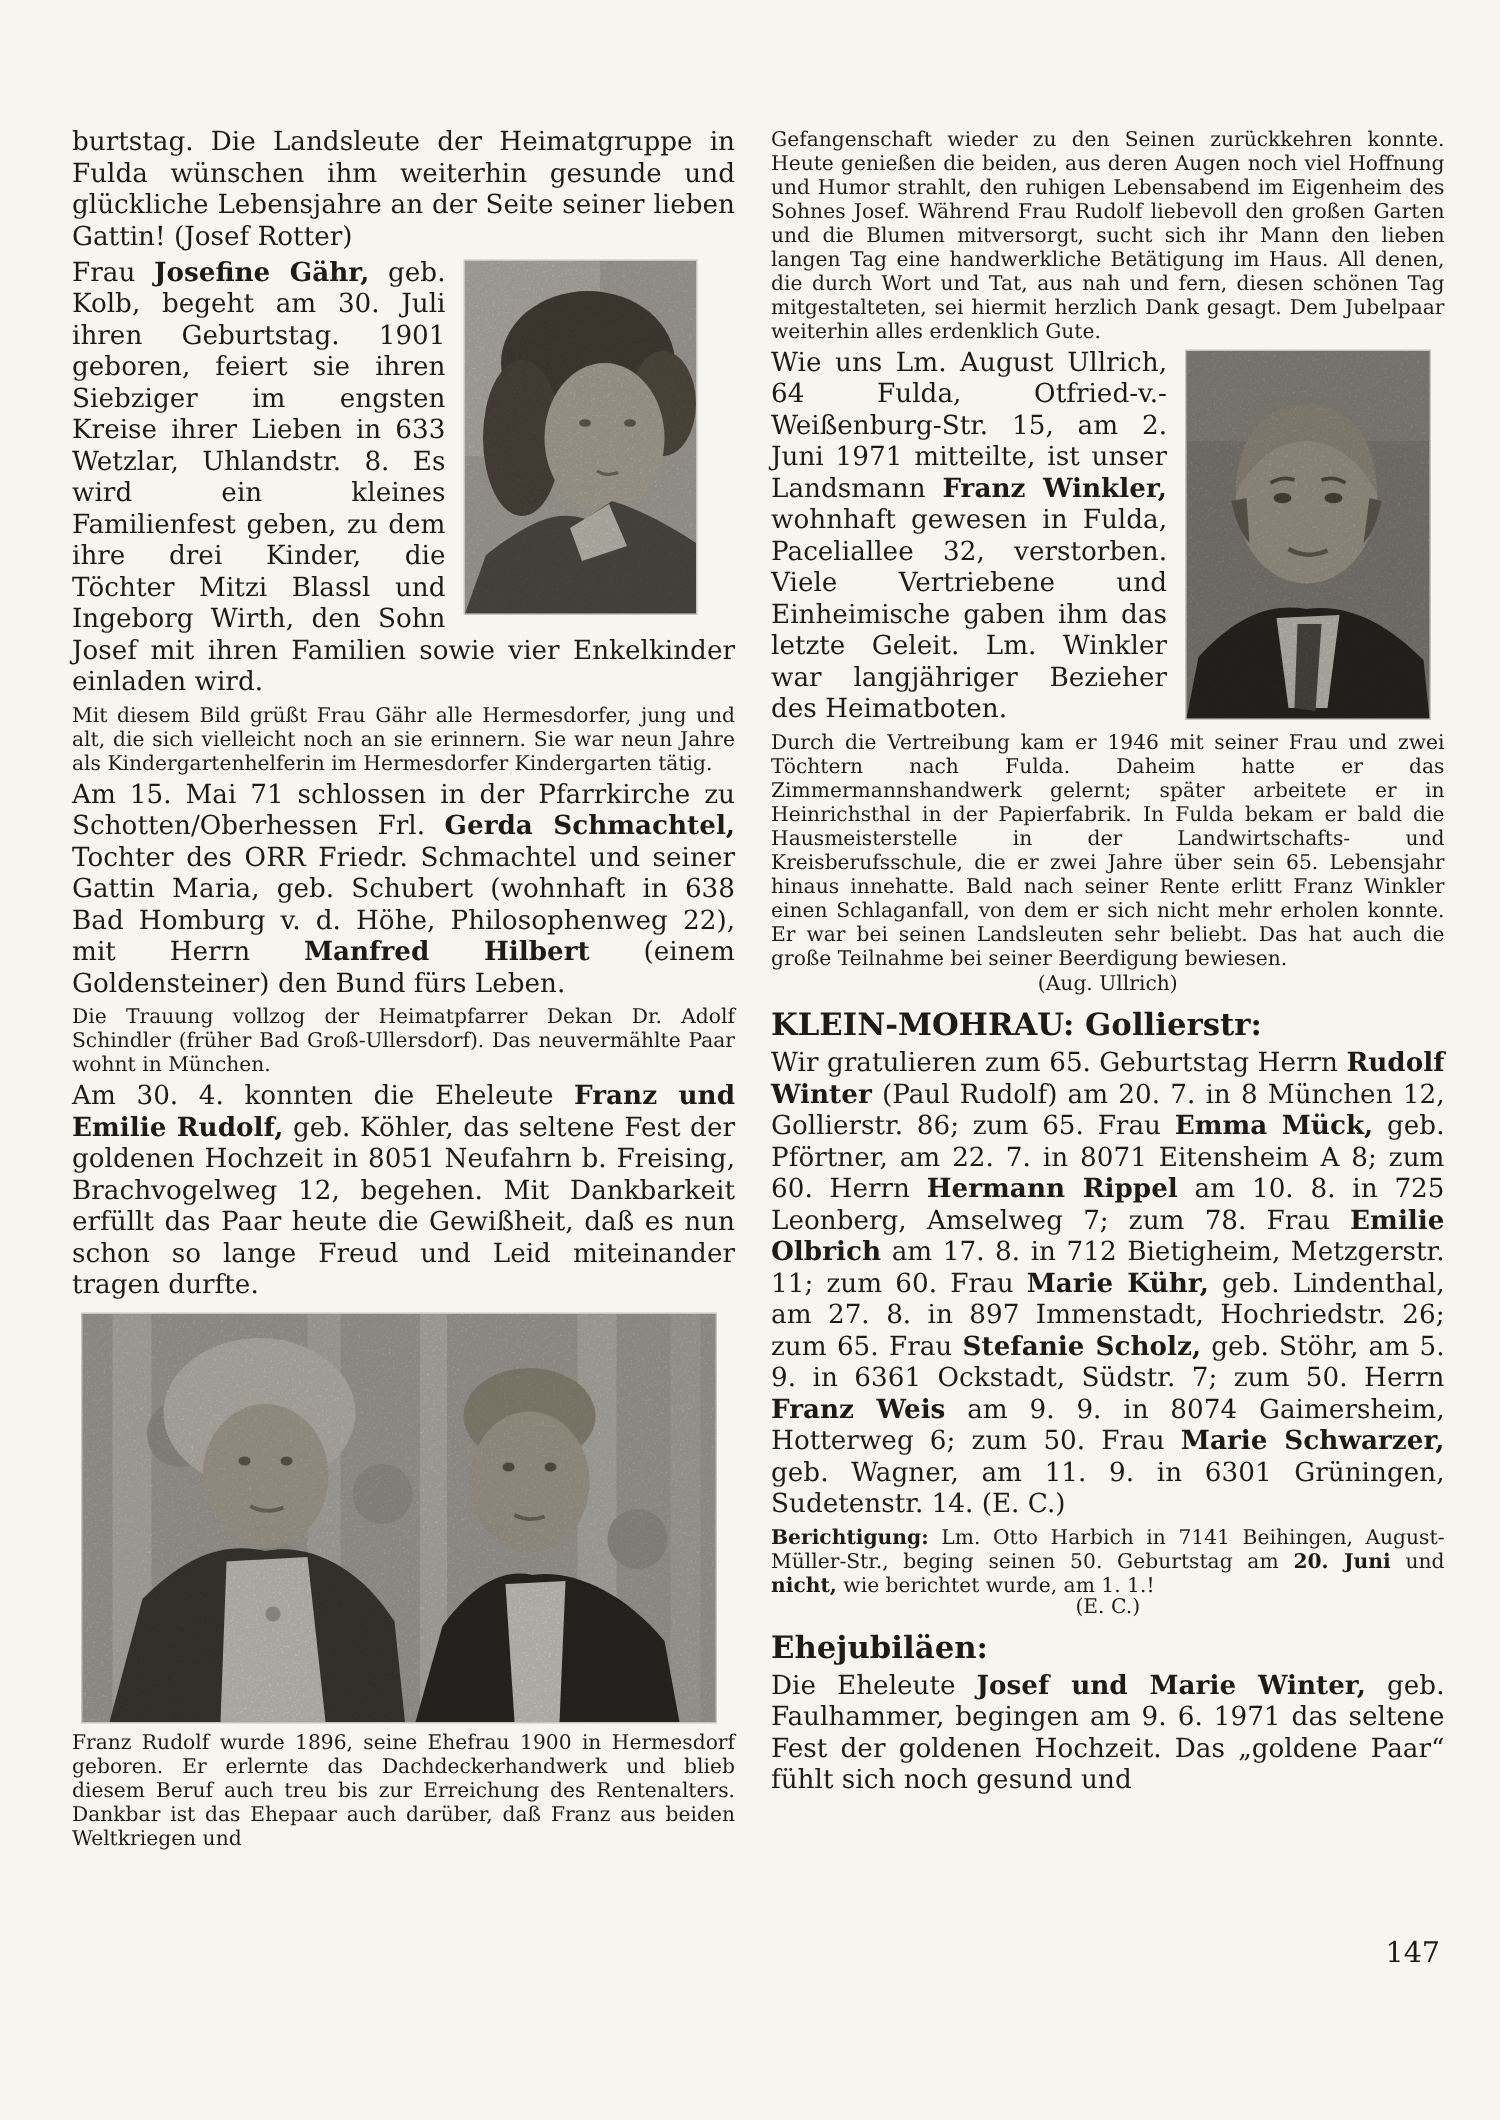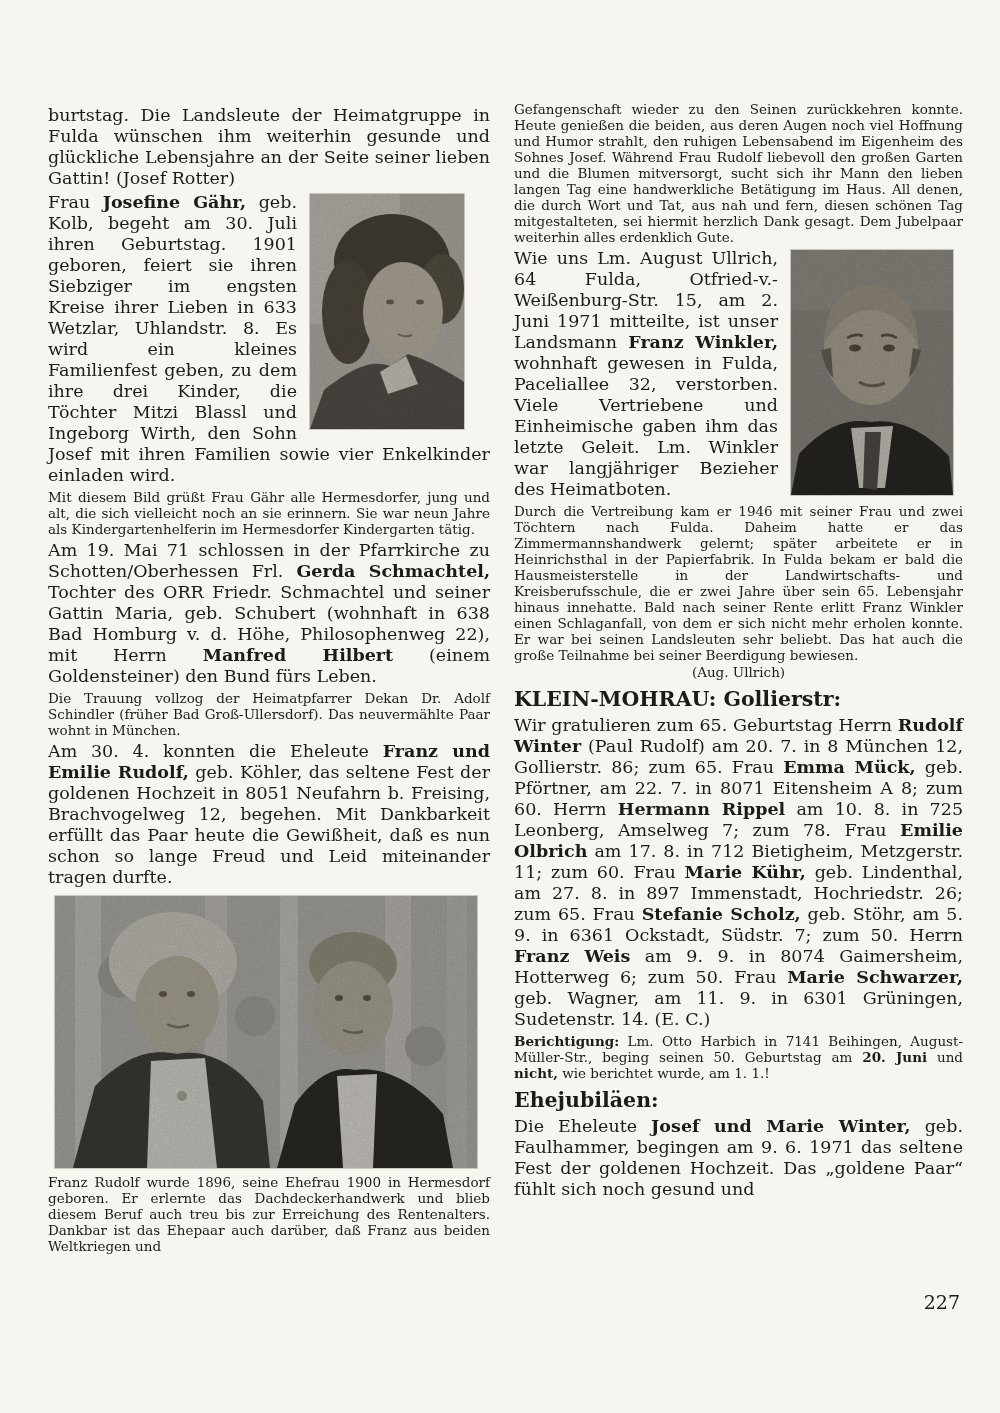--- a/index.html
+++ b/index.html
@@ -2,22 +2,22 @@
 <html><head>
 <meta charset="utf-8">
 <style>
   html,body{margin:0;padding:0;}
   body{background:#efede8;}
   .page{
     position:relative;width:1000px;height:1413px;background:#f7f5f0;
     font-family:"DejaVu Serif","Liberation Serif",serif;color:#1c1b19;overflow:hidden;
   }
   .col{position:absolute;top:85px;}
-  .col-left{left:48px;width:442px;margin-top:20px;}
-  .col-right{left:514px;width:449px;margin-top:16px;}
+  .col-left{left:48px;width:442px;}
+  .col-right{left:514px;width:449px;}
   p{margin:0 0 3px 0;}
   .body{font-size:17.5px;line-height:21px;text-align:justify;}
   .small{font-size:13.5px;line-height:16px;text-align:justify;}
   .sig{text-align:center;margin-top:-2px;}
   h2{
     font-family:"DejaVu Serif","Liberation Serif",serif;
     font-size:20.5px;line-height:25px;font-weight:bold;margin:7px 0 3px 0;
   }
   b{font-weight:bold;}
   .wrapblock{overflow:visible;}
@@ -61,21 +61,21 @@
           <path d="M0,235 L14,196 C45,172 62,166 80,172 L98,160 C125,168 154,188 154,188 L154,235 Z" fill="#56514a"></path>
           <polygon points="70,178 96,162 108,190 78,200" fill="#d4d0c6"></polygon>
           <rect width="154" height="235" filter="url(#g1)" opacity="0.22"></rect>
         </svg>
       </div>
       <p class="body"><span>Frau </span><b>Josefine Gähr,</b><span> geb. Kolb, begeht am 30. Juli ihren Geburtstag. 1901 geboren, feiert sie ihren Siebziger im engsten Kreise ihrer Lieben in 633 Wetzlar, Uhlandstr. 8. Es wird ein kleines Familienfest geben, zu dem ihre drei Kinder, die Töchter Mitzi Blassl und Ingeborg Wirth, den Sohn Josef mit ihren Familien sowie vier Enkelkinder einladen wird.</span></p>
     </div>
 
     <p class="small"><span>Mit diesem Bild grüßt Frau Gähr alle Hermesdorfer, jung und alt, die sich vielleicht noch an sie erinnern. Sie war neun Jahre als Kindergartenhelferin im Hermesdorfer Kindergarten tätig.</span></p>
 
-    <p class="body"><span>Am 19. Mai 71 schlossen in der Pfarrkirche zu Schotten/Oberhessen Frl. </span><b>Gerda Schmachtel,</b><span> Tochter des ORR Friedr. Schmachtel und seiner Gattin Maria, geb. Schubert (wohnhaft in 638 Bad Homburg v. d. Höhe, Philosophenweg 22), mit Herrn </span><b>Manfred Hilbert</b><span> (einem Goldensteiner) den Bund fürs Leben.</span></p>
+    <p class="body"><span>Am 15. Mai 71 schlossen in der Pfarrkirche zu Schotten/Oberhessen Frl. </span><b>Gerda Schmachtel,</b><span> Tochter des ORR Friedr. Schmachtel und seiner Gattin Maria, geb. Schubert (wohnhaft in 638 Bad Homburg v. d. Höhe, Philosophenweg 22), mit Herrn </span><b>Manfred Hilbert</b><span> (einem Goldensteiner) den Bund fürs Leben.</span></p>
 
     <p class="small"><span>Die Trauung vollzog der Heimatpfarrer Dekan Dr. Adolf Schindler (früher Bad Groß-Ullersdorf). Das neuvermählte Paar wohnt in München.</span></p>
 
     <p class="body"><span>Am 30. 4. konnten die Eheleute </span><b>Franz und Emilie Rudolf,</b><span> geb. Köhler, das seltene Fest der goldenen Hochzeit in 8051 Neufahrn b. Freising, Brachvogelweg 12, begehen. Mit Dankbarkeit erfüllt das Paar heute die Gewißheit, daß es nun schon so lange Freud und Leid miteinander tragen durfte.</span></p>
 
     <div class="photo photo-couple">
       <svg viewBox="0 0 422 272" preserveAspectRatio="none">
         <defs>
           <filter id="g2">
               <feTurbulence type="fractalNoise" baseFrequency="0.7" numOctaves="2"></feTurbulence>
@@ -152,21 +152,22 @@
     </div>
 
     <p class="small"><span>Durch die Vertreibung kam er 1946 mit seiner Frau und zwei Töchtern nach Fulda. Daheim hatte er das Zimmermannshandwerk gelernt; später arbeitete er in Heinrichsthal in der Papierfabrik. In Fulda bekam er bald die Hausmeisterstelle in der Landwirtschafts- und Kreisberufsschule, die er zwei Jahre über sein 65. Lebensjahr hinaus innehatte. Bald nach seiner Rente erlitt Franz Winkler einen Schlaganfall, von dem er sich nicht mehr erholen konnte. Er war bei seinen Landsleuten sehr beliebt. Das hat auch die große Teilnahme bei seiner Beerdigung bewiesen.</span></p>
     <p class="small sig">(Aug. Ullrich)</p>
 
     <h2>KLEIN-MOHRAU: Gollierstr:</h2>
 
     <p class="body"><span>Wir gratulieren zum 65. Geburtstag Herrn </span><b>Rudolf Winter</b><span> (Paul Rudolf) am 20. 7. in 8 München 12, Gollierstr. 86; zum 65. Frau </span><b>Emma Mück,</b><span> geb. Pförtner, am 22. 7. in 8071 Eitensheim A 8; zum 60. Herrn </span><b>Hermann Rippel</b><span> am 10. 8. in 725 Leonberg, Amselweg 7; zum 78. Frau </span><b>Emilie Olbrich</b><span> am 17. 8. in 712 Bietigheim, Metzgerstr. 11; zum 60. Frau </span><b>Marie Kühr,</b><span> geb. Lindenthal, am 27. 8. in 897 Immenstadt, Hochriedstr. 26; zum 65. Frau </span><b>Stefanie Scholz,</b><span> geb. Stöhr, am 5. 9. in 6361 Ockstadt, Südstr. 7; zum 50. Herrn </span><b>Franz Weis</b><span> am 9. 9. in 8074 Gaimersheim, Hotterweg 6; zum 50. Frau </span><b>Marie Schwarzer,</b><span> geb. Wagner, am 11. 9. in 6301 Grüningen, Sudetenstr. 14. (E. C.)</span></p>
 
     <p class="small" style="margin-bottom:0"><b>Berichtigung:</b><span> Lm. Otto Harbich in 7141 Beihingen, August-Müller-Str., beging seinen 50. Geburtstag am </span><b>20. Juni</b><span> und </span><b>nicht,</b><span> wie berichtet wurde, am 1. 1.!</span></p>
+    <p class="small sig">(E. C.)</p>
 
     <h2>Ehejubiläen:</h2>
 
     <p class="body"><span>Die Eheleute </span><b>Josef und Marie Winter,</b><span> geb. Faulhammer, begingen am 9. 6. 1971 das seltene Fest der goldenen Hochzeit. Das „goldene Paar“ fühlt sich noch gesund und</span></p>
   </div>
 
-  <div class="pagenum">227</div>
+  <div class="pagenum">147</div>
 
 </div>
 
 </body></html>

